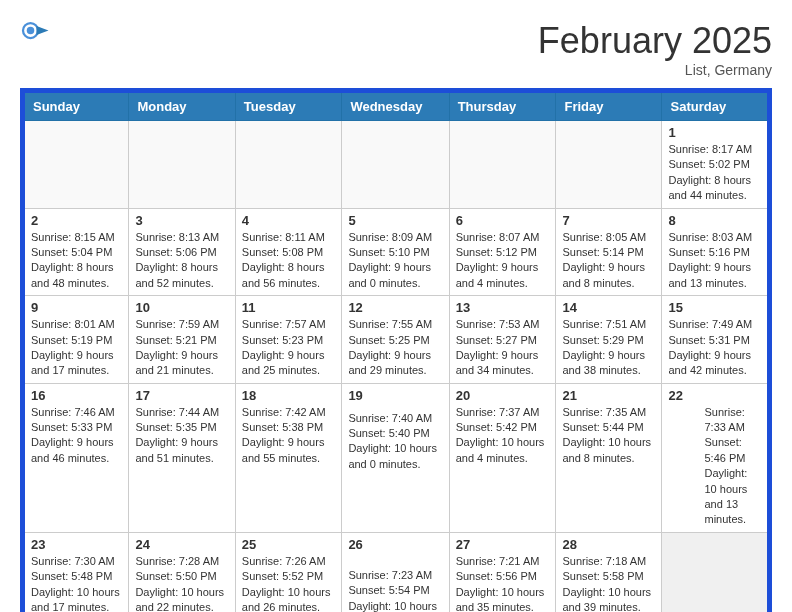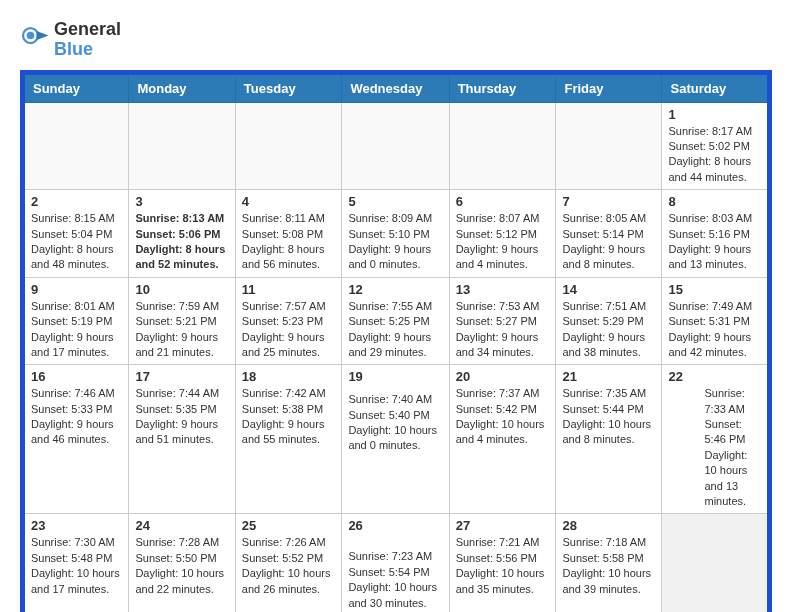--- a/index.html
+++ b/index.html
@@ -93,24 +93,24 @@
 </head>
 <body>
 
 <div class="header">
   <div class="logo">
     <svg class="logo-icon" viewBox="0 0 40 40">
       <circle cx="14" cy="14" r="10" fill="none" stroke="#4a90d9" stroke-width="3"></circle>
       <circle cx="14" cy="14" r="5" fill="#4a90d9"></circle>
       <polygon points="22,8 38,14 22,20" fill="#2c7bb6"></polygon>
     </svg>
-    <div class="logo-text">
-      <span class="general">General</span>
-      <span class="blue">Blue</span>
-    </div>
+  </div>
+  <div class="title-block">
+    <div class="month-title">February 2025</div>
+    <div class="location">List, Germany</div>
   </div>
 </div>
 
 <table class="calendar">
   <thead>
     <tr>
     <th>Sunday</th>
         <th>Monday</th>
         <th>Tuesday</th>
         <th>Wednesday</th>
@@ -136,21 +136,21 @@
       </tr>
       <tr class="week-row">
         <td>
           <span class="day-number">2</span>
           <div class="day-info" style="white-space: pre-line;">Sunrise: 8:15 AM
 Sunset: 5:04 PM
 Daylight: 8 hours and 48 minutes.</div>
         </td>
         <td>
           <span class="day-number">3</span>
-          <div class="day-info" style="white-space: pre-line; font-weight: bold;">Sunrise: 8:13 AM
+          <div class="day-info" style="white-space: pre-line;">Sunrise: 8:13 AM
 Sunset: 5:06 PM
 Daylight: 8 hours and 52 minutes.</div>
         </td>
         <td>
           <span class="day-number">4</span>
           <div class="day-info" style="white-space: pre-line;">Sunrise: 8:11 AM
 Sunset: 5:08 PM
 Daylight: 8 hours and 56 minutes.</div>
         </td>
         <td>

